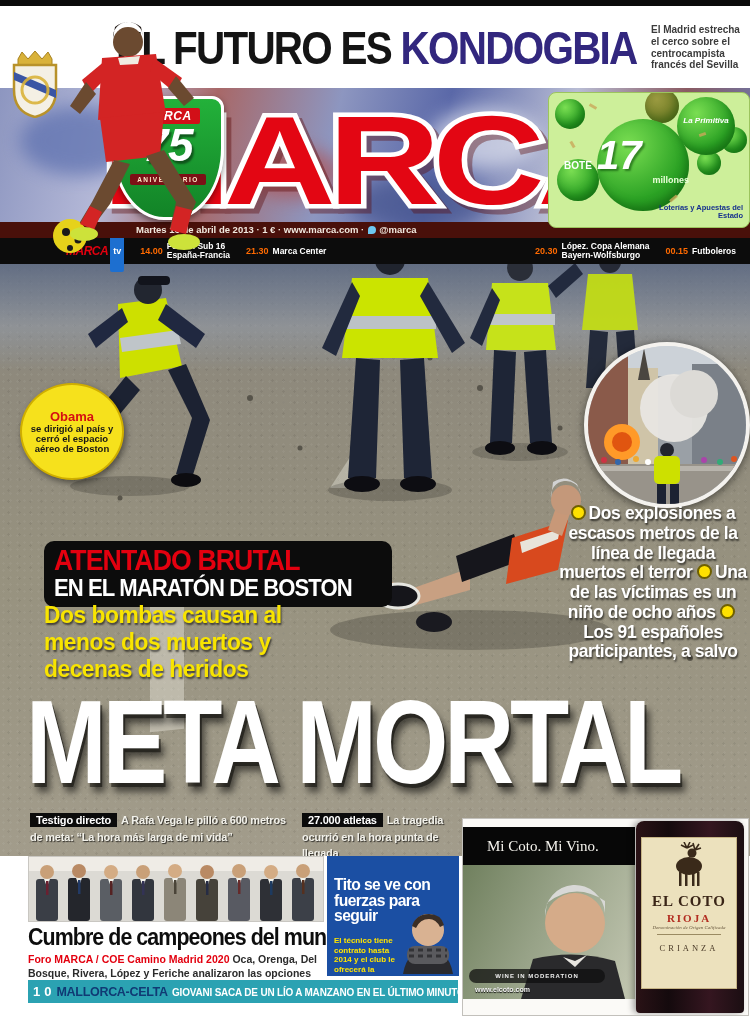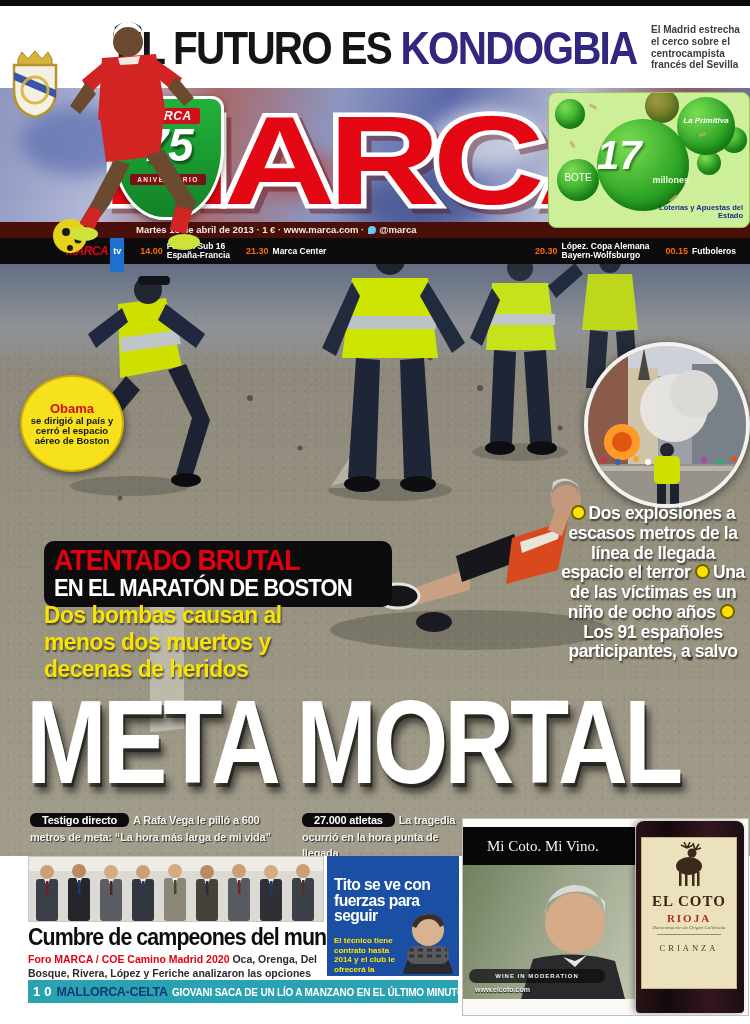--- a/index.html
+++ b/index.html
@@ -33,21 +33,21 @@
   
   #promo{left:548px;top:92px;width:200px;height:134px;background:#cdef9a;border:1px solid #9cc45e;
     border-radius:8px;z-index:6;overflow:hidden;}
   .balloon{position:absolute;border-radius:50%;background:radial-gradient(circle at 34% 28%,#7ade52,#2ba224 62%,#177c17);
     box-shadow:inset -3px -5px 8px rgba(0,60,0,.35);}
   #promo .p-num{color:#fff;font-weight:900;font-style:italic;font-size:40px;line-height:1;
     display:block;text-align:left;margin-top:16px;text-shadow:2px 2px 2px rgba(0,60,0,.5);}
   #promo .p-unit{color:#eaffda;font-weight:700;font-size:9px;display:block;text-align:right;}
   #promo .p-brand{color:#fff;font-weight:900;font-style:italic;font-size:8px;display:block;
     text-align:center;margin-top:20px;line-height:1.1;}
-  #promo .p-bote{color:#fff;font-weight:400;font-size:10px;display:block;text-align:center;margin-top:13px;}
+  #promo .p-bote{color:#fff;font-weight:700;font-size:10px;display:block;text-align:center;margin-top:1px;}
   #promo .p-org{position:absolute;right:6px;bottom:6px;width:98px;text-align:right;
     color:#16308e;font-weight:900;font-size:7.5px;line-height:1.15;}
   .confetti{position:absolute;background:#c9a75a;opacity:.8;}
 
   
   #dateline{left:0;top:222px;width:750px;height:16px;background:#49100a;color:#f2e9df;
     font-size:9.5px;font-weight:700;line-height:16px;padding-left:136px;box-sizing:border-box;z-index:4;}
   #dateline .tw{display:inline-block;width:8px;height:8px;border-radius:50% 50% 50% 0;
     background:#6ec7f0;margin:0 3px -1px 4px;}
 
@@ -67,21 +67,21 @@
     display:flex;align-items:center;box-sizing:border-box;padding:0 14px 0 66px;gap:16px;}
   .tvlogo{display:flex;align-items:center;gap:2px;}
   .tvlogo .m{color:#e3000f;font-weight:900;font-style:italic;font-size:12px;letter-spacing:-.5px;}
   .tvlogo .t{background:#1d6fd0;color:#fff;font-weight:700;font-size:9px;padding:16px 3px;border-radius:2px;}
   .tvitem{display:flex;gap:4px;align-items:center;}
   .tvitem .time{color:#ff6a00;font-weight:900;font-size:9px;}
   .tvitem .tt{color:#fff;font-weight:700;font-size:8.5px;line-height:1.05;}
   .tvspacer{flex:1;}
 
   
-  #obama{left:20px;top:137px;width:104px;height:97px;background:#f6e11c;border:2px solid #cfae00;
+  #obama{left:20px;top:145px;width:104px;height:97px;background:#f6e11c;border:2px solid #cfae00;
     border-radius:50%;z-index:4;text-align:center;box-shadow:2px 3px 6px rgba(0,0,0,.45);
     display:flex;flex-direction:column;justify-content:center;box-sizing:border-box;padding:4px 8px;}
   #obama .o-lead{color:#d50f12;font-weight:900;font-size:13px;}
   #obama .o-text{color:#161616;font-weight:700;font-size:9.5px;line-height:1.08;}
 
   
   #kicker{left:44px;top:303px;background:#0c0c0c;border-radius:10px;padding:5px 14px 7px 10px;z-index:4;}
   #kicker .k1{display:block;color:#e3000f;font-weight:900;font-size:29px;letter-spacing:-1px;
     transform:scaleX(.92);transform-origin:left;white-space:nowrap;line-height:1;}
   #kicker .k2{display:block;color:#fff;font-weight:900;font-size:24px;letter-spacing:-1px;
@@ -106,21 +106,21 @@
     letter-spacing:-4px;white-space:nowrap;z-index:4;line-height:1;
     transform:scale(1.02,1.24);transform-origin:left top;
     text-shadow:5px 7px 7px rgba(0,0,0,.55),2px 3px 0 rgba(60,58,48,.75);}
 
   
   #strips{left:30px;top:574px;width:434px;display:flex;gap:14px;z-index:4;}
   .strip{font-size:11px;font-weight:900;line-height:1.5;color:#f2f1ea;
     text-shadow:1px 1px 1px rgba(0,0,0,.7);letter-spacing:-.2px;}
   .strip.s1{width:258px;}
   .strip.s2{width:162px;}
-  .strip-label{background:#0b0b0b;color:#fff;padding:1px 12px;margin-right:4px;text-shadow:none;border-radius:6px;}
+  .strip-label{background:#0b0b0b;color:#fff;padding:1px 6px;margin-right:4px;text-shadow:none;}
 
   
   #groupphoto{left:28px;top:856px;width:296px;height:66px;border:1px solid #c9c7c2;box-sizing:border-box;}
   #summit-headline{left:28px;top:924px;width:310px;font-weight:900;font-size:23px;color:#0d0d0d;
     letter-spacing:-1px;white-space:nowrap;transform:scaleX(.93);transform-origin:left top;}
   #summit-para{left:28px;top:953px;width:300px;font-size:10.5px;font-weight:700;color:#2b2b2b;line-height:1.3;}
   #summit-para .lead{color:#e3000f;font-weight:900;}
 
   #tito{left:327px;top:856px;width:132px;height:120px;background:#1b4fa3;box-sizing:border-box;
     padding:21px 6px 4px 7px;overflow:hidden;}
@@ -371,21 +371,21 @@
         <g>
           <circle cx="79" cy="104" r="7" fill="#23262e"></circle>
           <rect x="66" y="110" width="26" height="28" rx="5" fill="#cde000"></rect>
           <rect x="69" y="138" width="9" height="20" fill="#1c2232"></rect>
           <rect x="82" y="138" width="9" height="20" fill="#1c2232"></rect>
         </g>
       </svg>
     </div>
 
     <div id="bullets" class="abs">
-      <span class="ydot"></span><span>Dos explosiones a escasos metros de la línea de llegada espacio el terror</span>
+      <span class="ydot"></span><span>Dos explosiones a escasos metros de la línea de llegada muertos el terror</span>
       <span class="ydot"></span><span>Una de las víctimas es un niño de ocho años</span>
       <span class="ydot"></span><span>Los 91 españoles participantes, a salvo</span>
     </div>
 
     <div id="bighead" class="abs">META MORTAL</div>
 
     <div id="strips" class="abs">
       <div class="strip s1">
         <span class="strip-label">Testigo directo</span><span>A Rafa Vega le pilló a 600 metros de meta: “La hora más larga de mi vida”</span>
       </div>

